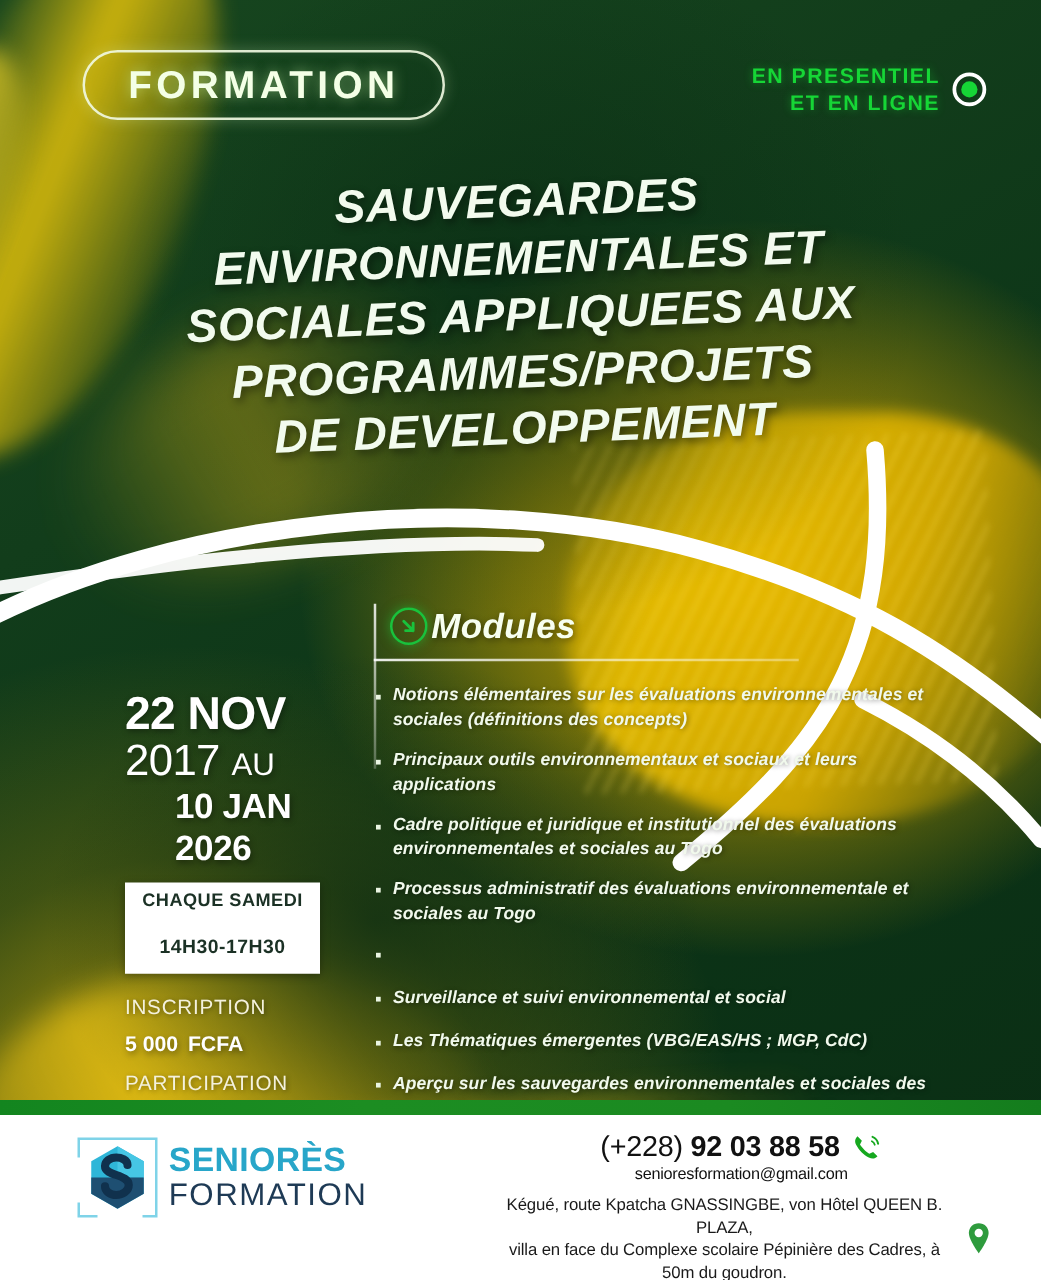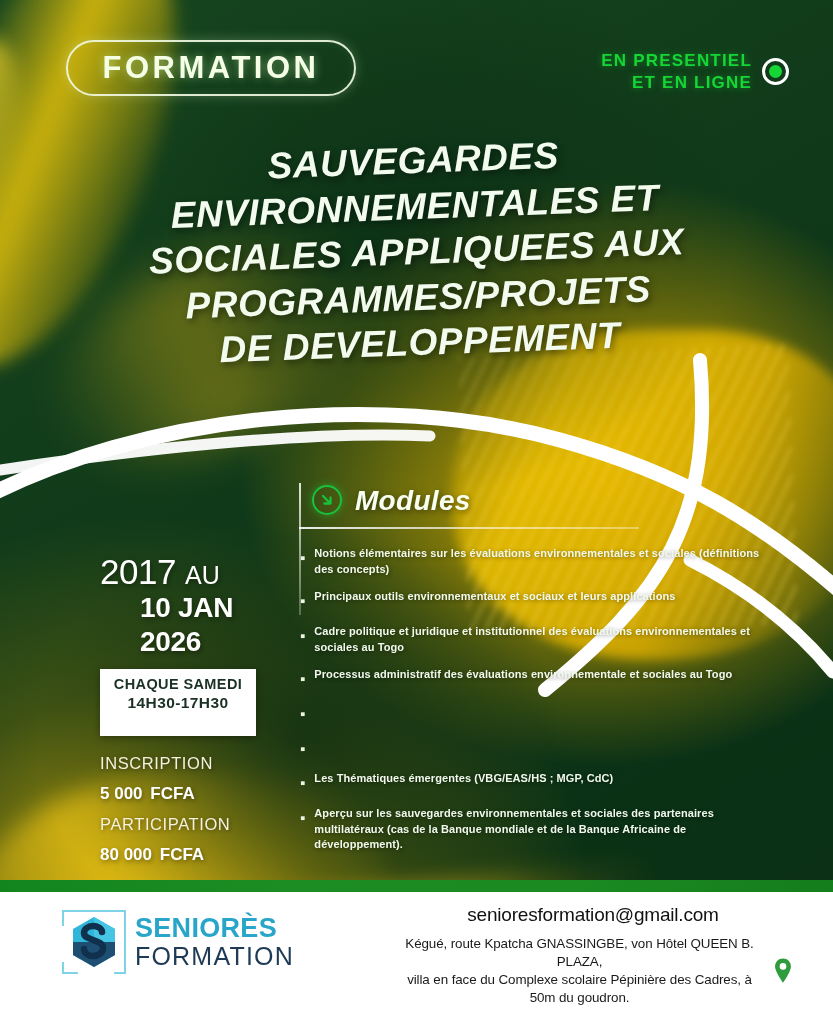--- a/index.html
+++ b/index.html
@@ -150,30 +150,30 @@
   .date-mid .au { font-size:25px; letter-spacing:0; }
   .date-small {
     font-size:28px; font-weight:700; color:#ffffff;
     line-height:1.2; letter-spacing:-.3px;
     text-shadow:1px 2px 5px rgba(0,0,0,.4);
     margin-left:40px;
   }
   .sched-box {
     margin-top:11px;
     background:#ffffff;
-    padding:7px 6px 24px;
+    padding:7px 6px 12px;
     width:156px;
     text-align:center;
     box-shadow:0 2px 7px rgba(0,0,0,.35);
   }
   .sched-box .l1 {
     font-size:14.5px; font-weight:700; color:#1b3125; letter-spacing:.4px;
   }
   .sched-box .l2 {
-    font-size:15.5px; font-weight:700; color:#1b3125; letter-spacing:.4px; margin-top:2px;
+    font-size:15.5px; font-weight:700; color:#1b3125; letter-spacing:.4px; margin-top:20px;
   }
   .price-block { margin-top:18px; }
   .price-label {
     font-size:16.5px; font-weight:400; color:#f4f1dc; letter-spacing:.6px;
     text-shadow:1px 1px 4px rgba(0,0,0,.4);
   }
   .price-val {
     font-size:29px; font-weight:800; color:#ffffff; letter-spacing:-.3px;
     line-height:1.12; text-shadow:1px 2px 5px rgba(0,0,0,.4);
   }
@@ -181,21 +181,21 @@
   .price-block.second { margin-top:9px; }
 
   
   .mod-divider-v {
     position:absolute; left:299px; top:483px;
     width:1.5px; height:132px;
     background:linear-gradient(180deg, rgba(255,255,255,.85), rgba(255,255,255,.25));
   }
   .mod-head {
     position:absolute; left:312px; top:485px;
-    display:flex; align-items:flex-start; gap:13px;
+    display:flex; align-items:center; gap:3px;
   }
   .mod-circle {
     width:30px; height:30px; border-radius:50%;
     border:2.5px solid #19c23c;
     display:flex; align-items:center; justify-content:center;
     box-shadow:0 0 9px rgba(25,194,60,.55);
     flex:none;
   }
   .mod-title {
     font-size:28px; font-weight:800; font-style:italic; color:#f7fff0;
@@ -208,21 +208,21 @@
   .mod-list {
     position:absolute; left:300px; top:546px; width:468px;
   }
   .mod-item {
     display:flex; gap:9px; margin-bottom:12px;
   }
   .mod-bullet {
     color:#eaf5e2; font-size:15px; line-height:1.45; flex:none; padding-top:1px;
   }
   .mod-text {
-    font-size:11px; font-weight:600;
+    font-size:14px; font-style:italic; font-weight:600;
     color:#f1f9ec; line-height:1.42; letter-spacing:.08px;
     text-shadow:1px 1px 4px rgba(0,0,0,.4);
   }
 
   
   .green-bar {
     position:absolute; left:0; right:0; top:880px; height:12px;
     background:linear-gradient(90deg, #13851f 0%, #1c8d22 35%, #1b8a21 70%, #147d1d 100%);
   }
   .footer {
@@ -254,21 +254,21 @@
 
   .contact {
     position:absolute; right:40px; top:12px; text-align:center; width:400px;
   }
   .phone-row {
     display:flex; align-items:center; justify-content:center; gap:8px;
   }
   .phone-txt { font-size:23px; color:#111; letter-spacing:-.2px; }
   .phone-txt b { font-weight:800; }
   .email {
-    font-size:19px; color:#111; margin-top:0px; letter-spacing:-.2px;
+    font-size:13px; color:#111; margin-top:0px; letter-spacing:-.2px;
   }
   .address-row {
     display:flex; align-items:center; justify-content:center; gap:7px; margin-top:9px;
   }
   .address {
     font-size:13.4px; color:#1a1a1a; line-height:1.35; letter-spacing:-.1px;
   }
 </style>
 </head>
 <body>
@@ -308,20 +308,21 @@
 
   <div class="title">
     <div>SAUVEGARDES</div>
     <div>ENVIRONNEMENTALES ET</div>
     <div>SOCIALES APPLIQUEES AUX</div>
     <div>PROGRAMMES/PROJETS</div>
     <div>DE DEVELOPPEMENT</div>
   </div>
 
   <div class="left-col">
+    <div class="date-big">22 NOV</div>
     <div class="date-mid">
       <span>2017</span>
       <span class="au">AU</span>
     </div>
     <div class="date-small">10 JAN 2026</div>
 
     <div class="sched-box">
       <div class="l1">CHAQUE SAMEDI</div>
       <div class="l2">14H30-17H30</div>
     </div>
@@ -369,20 +370,21 @@
       </div>
       <div class="mod-item">
         <span class="mod-bullet">▪</span>
         <span class="mod-text">Processus administratif des évaluations environnementale et sociales au Togo</span>
       </div>
       <div class="mod-item">
         <span class="mod-bullet">▪</span>
       </div>
       <div class="mod-item">
         <span class="mod-bullet">▪</span>
+        <span class="mod-text">Surveillance et suivi environnemental et social</span>
       </div>
       <div class="mod-item">
         <span class="mod-bullet">▪</span>
         <span class="mod-text">Les Thématiques émergentes (VBG/EAS/HS ; MGP, CdC)</span>
       </div>
       <div class="mod-item">
         <span class="mod-bullet">▪</span>
         <span class="mod-text">Aperçu sur les sauvegardes environnementales et sociales des partenaires multilatéraux (cas de la Banque mondiale et de la Banque Africaine de développement).</span>
       </div>
     </div>
@@ -399,20 +401,31 @@
           <path d="M33 17 C33 13, 28 11, 24 11 C19 11, 15 14, 15 18 C15 26, 34 24, 34 33 C34 38, 29 41, 24 41 C19 41, 15 38, 15 34" stroke="#10314d" stroke-width="6.5" fill="none" stroke-linecap="round"></path>
         </svg>
       </div>
       <div class="logo-text">
         <div class="l1">SENIORÈS</div>
         <div class="l2">FORMATION</div>
       </div>
     </div>
 
     <div class="contact">
+      <div class="phone-row">
+        <div class="phone-txt">
+          <span>(+228)</span>
+          <b>92 03 88 58</b>
+        </div>
+        <svg width="26" height="26" viewBox="0 0 26 26">
+          <path d="M6 4 C4 6, 3.5 8, 5 11 C7 15, 11 19, 15 21 C18 22.5, 20 22, 22 20 L18.5 16.5 L15.5 18 C13 16.5, 9.5 13, 8 10.5 L9.5 7.5 Z" fill="#16a81f"></path>
+          <path d="M18 4.5 C20.5 5.5, 22 7.5, 22.5 10" stroke="#16a81f" stroke-width="1.6" fill="none" stroke-linecap="round"></path>
+          <path d="M17.5 8 C18.8 8.6, 19.5 9.5, 19.8 10.8" stroke="#16a81f" stroke-width="1.4" fill="none" stroke-linecap="round"></path>
+        </svg>
+      </div>
       <div class="email">senioresformation@gmail.com</div>
 
       <div class="address-row">
         <div class="address">
           <div>Kégué, route Kpatcha GNASSINGBE, von Hôtel QUEEN B. PLAZA,</div>
           <div>villa en face du Complexe scolaire Pépinière des Cadres, à 50m du goudron.</div>
         </div>
         <svg width="24" height="32" viewBox="0 0 24 32">
           <path d="M12 1 C6.5 1, 2.5 5, 2.5 10.5 C2.5 17, 12 30, 12 30 C12 30, 21.5 17, 21.5 10.5 C21.5 5, 17.5 1, 12 1 Z" fill="#2e9b3d"></path>
           <circle cx="12" cy="10.5" r="4" fill="#ffffff"></circle>

